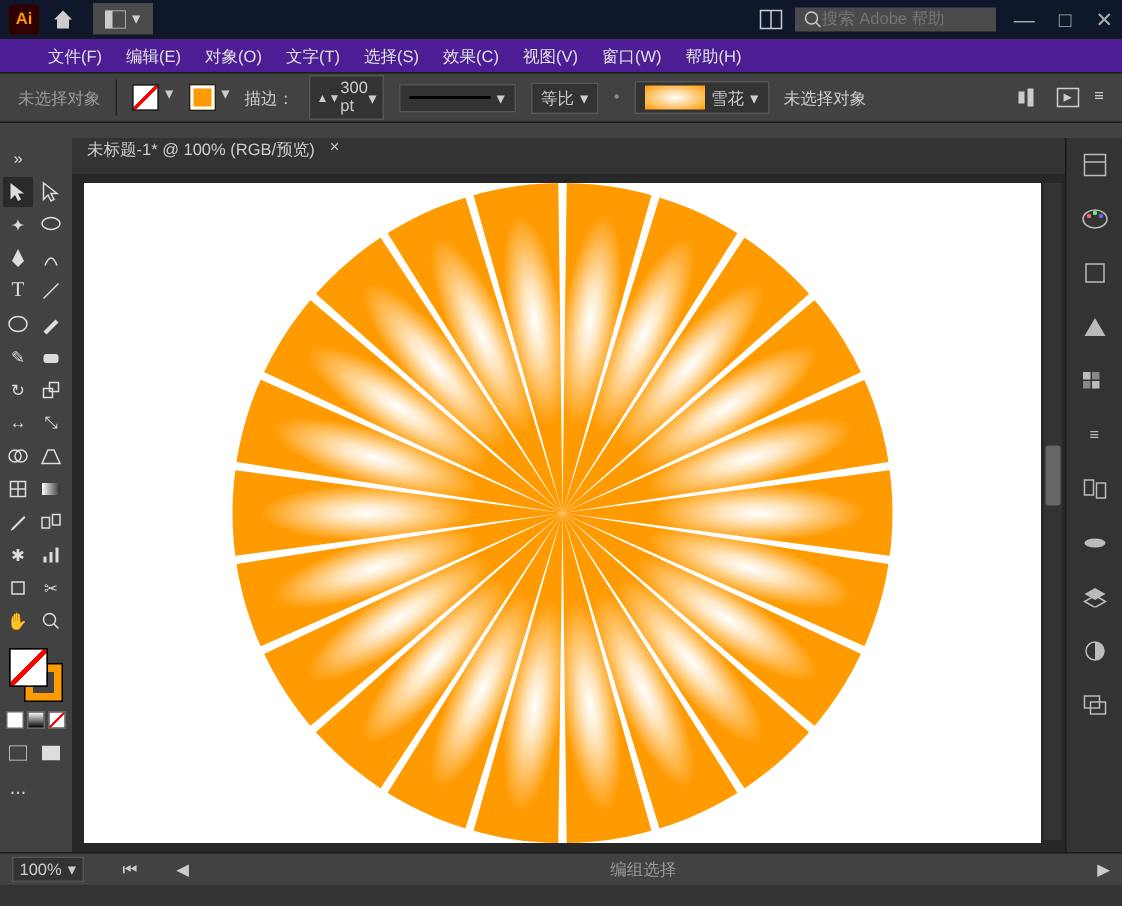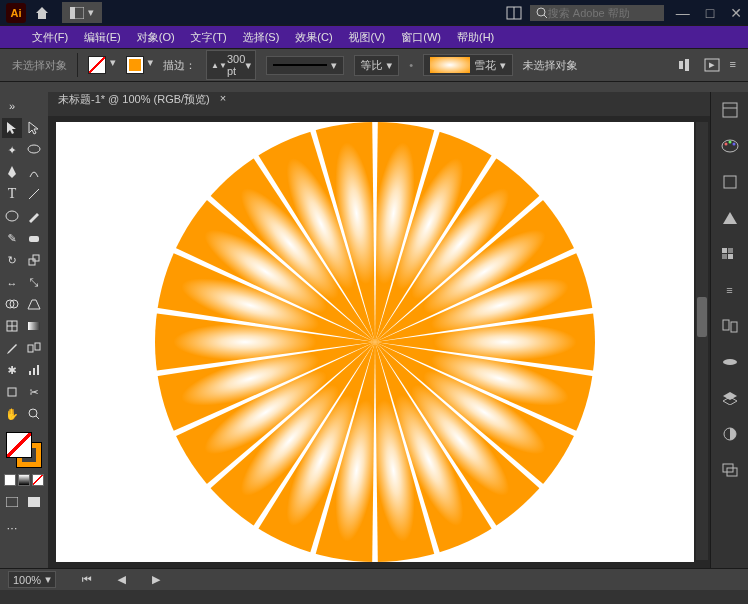--- a/index.html
+++ b/index.html
@@ -442,14 +442,15 @@
   </div>
 </div>
 
 <div class="statusbar">
   <div class="zoom-box">
       <span>100%</span>
       <span>▾</span>
     </div>
   <span>⏮</span>
   <span>◀</span>
+  <div class="sb-center">编组选择</div>
   <span>▶</span>
 </div>
 
 </body></html>

